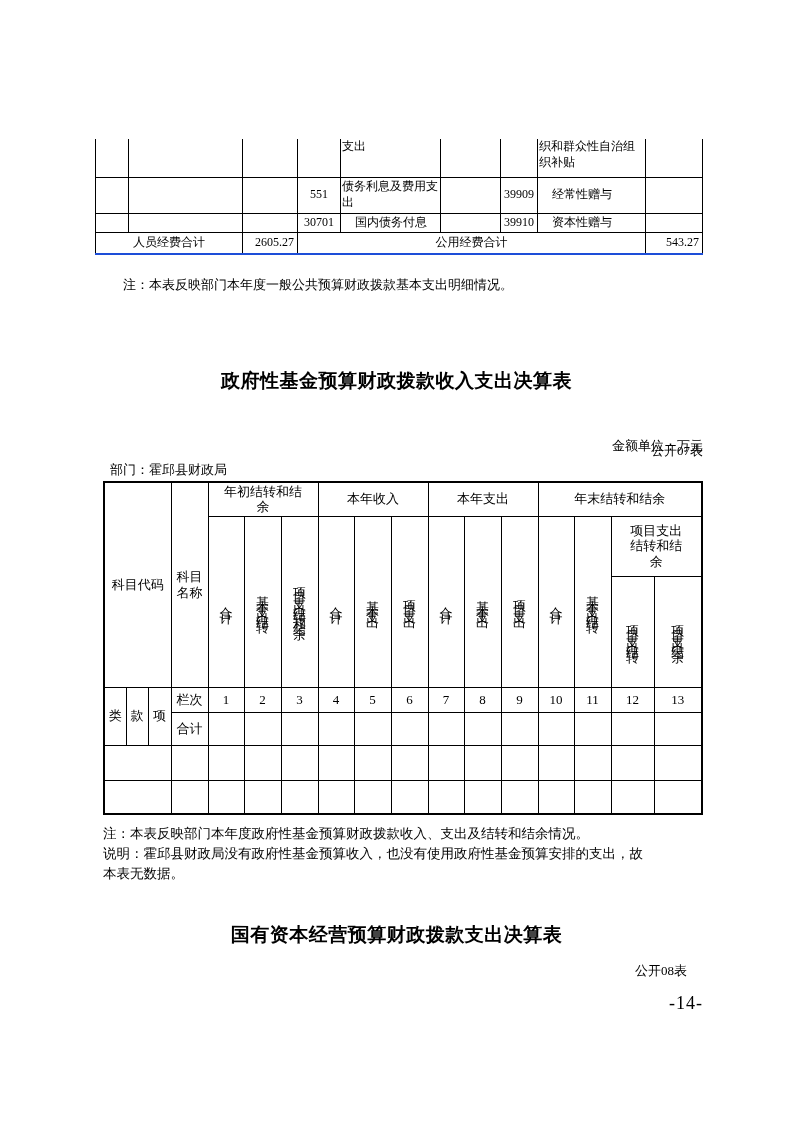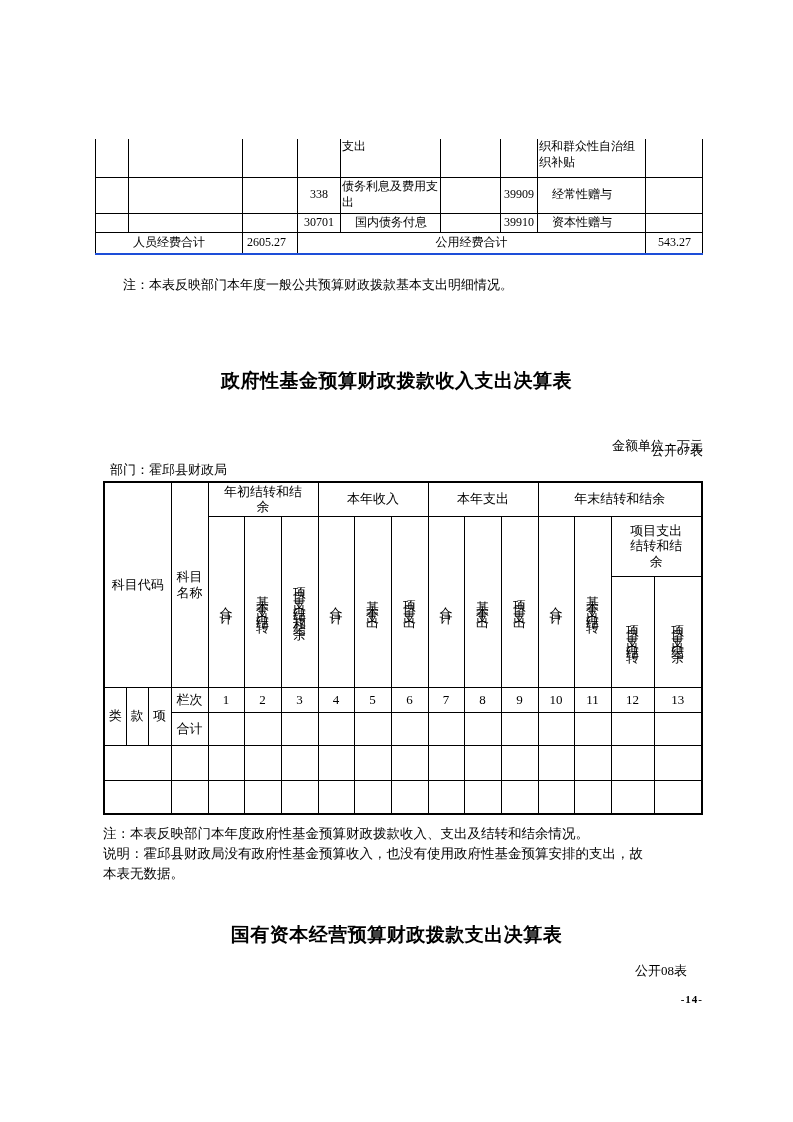--- a/index.html
+++ b/index.html
@@ -15,21 +15,21 @@
     border-collapse:collapse;table-layout:fixed;
     width:607px;font-size:12px;line-height:1.3;
   }
   table.t1 td{
     border:1px solid #000;padding:0 1px;vertical-align:middle;
     overflow:hidden;word-break:break-all;
   }
   table.t1 tr.cont td{border-top:none;}
   table.t1 tr.last td{border-bottom:2px solid #1d4ed8;}
   .t1 .code{text-align:center;}
-  .t1 .amt{text-align:right;padding-right:11px;}
+  .t1 .amt{text-align:right;padding-right:3px;}
   .t1 .ctr{text-align:center;}
   .t1 .ind{padding-left:14px;}
   .t1 .topv{vertical-align:top;margin-left:15px;}
 
   
   table.t2{
     border-collapse:collapse;table-layout:fixed;
     width:598px;font-size:13px;line-height:1.2;
     border:2px solid #000;
   }
@@ -43,21 +43,21 @@
   }
   .wrap6{display:inline-block;width:80px;}
   .wrap4{display:inline-block;width:54px;}
 
   .title{
     left:0;width:793px;text-align:center;font-weight:bold;
     font-size:19px;letter-spacing:0.5px;
   }
   .small{font-size:13px;}
   .note{font-size:13.5px;line-height:20px;}
-  .pageno{font-size:11px;letter-spacing:1px;font-weight:bold;}
+  .pageno{font-size:18px;letter-spacing:1px;}
 </style>
 </head>
 <body>
 
 <table class="t1 abs" style="left:95px;top:139px;">
   <colgroup>
     <col style="width:33px">
       <col style="width:114px">
       <col style="width:55px">
     <col style="width:43px">
@@ -76,21 +76,21 @@
     <td class="topv">支出</td>
     <td></td>
     <td class="code"></td>
     <td class="topv">织和群众性自治组织补贴</td>
     <td></td>
   </tr>
   <tr style="height:36px">
     <td></td>
     <td></td>
     <td></td>
-    <td class="code">338</td>
+    <td class="code">551</td>
     <td>债务利息及费用支出</td>
     <td></td>
     <td class="code">39909</td>
     <td class="ind">经常性赠与</td>
     <td></td>
   </tr>
   <tr style="height:19px">
     <td></td>
     <td></td>
     <td></td>

